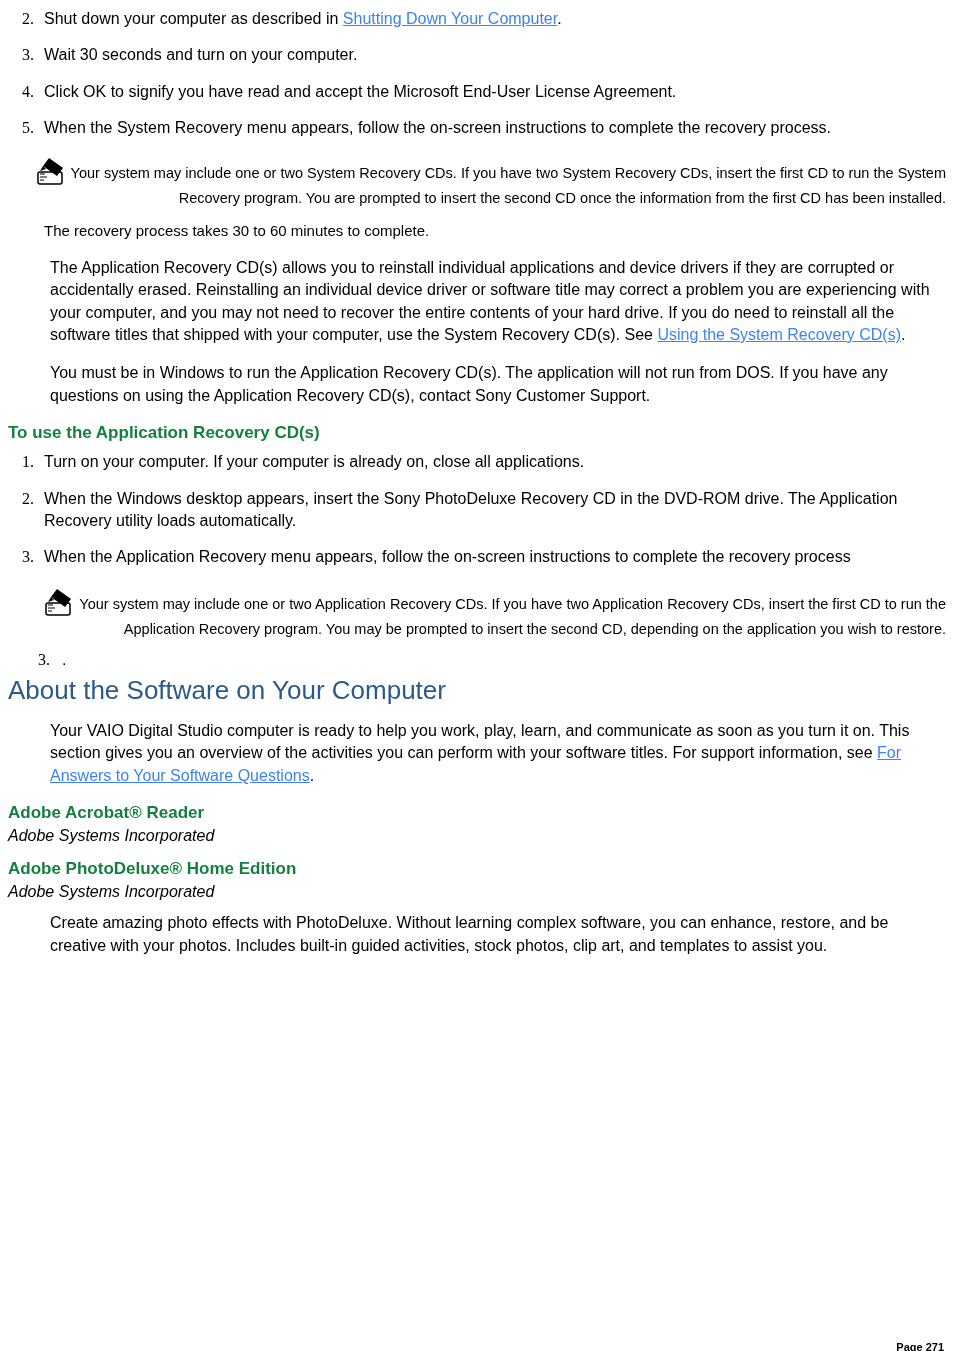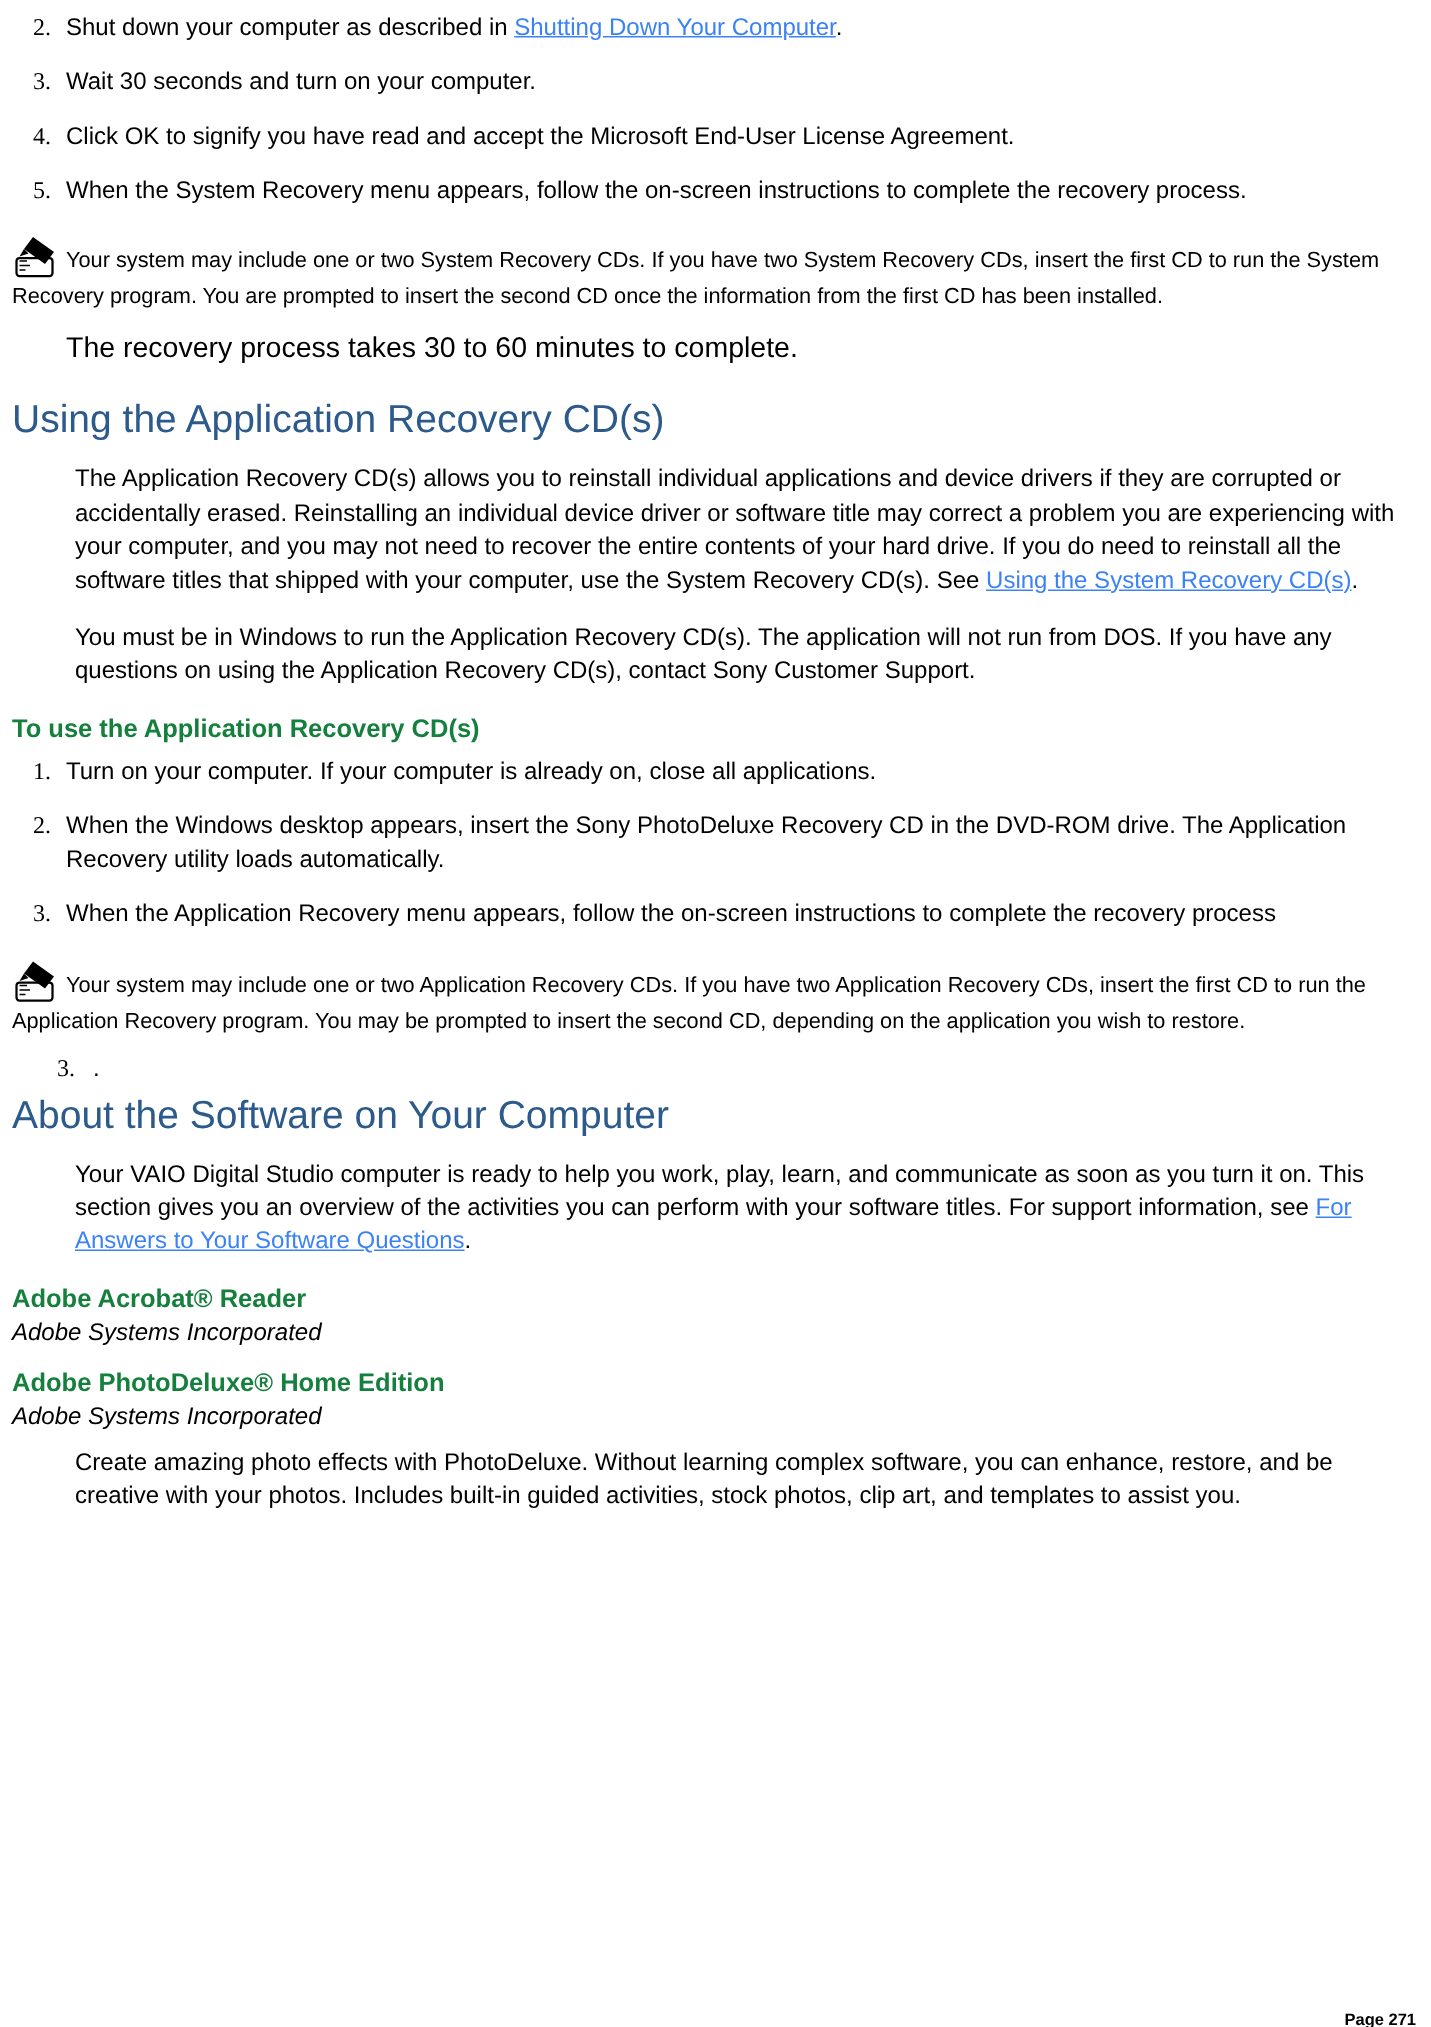--- a/index.html
+++ b/index.html
@@ -25,20 +25,21 @@
     line-height: 1.4;
   }
   ol.main-list > li::marker {
     font-family: "Times New Roman", Times, serif;
     font-size: 16px;
   }
   .note-block {
     margin: 4px 0 12px 0;
     font-size: 14.5px;
     line-height: 1.4;
+    text-align: right;
   }
   .note-icon {
     display: inline-block;
     vertical-align: -10px;
     width: 34px;
     height: 34px;
     margin-right: 2px;
   }
   .indented {
     margin-left: 42px;
@@ -127,23 +128,22 @@
     <span class="note-icon">
       <svg viewBox="0 0 34 34" width="34" height="34">
         <rect x="3" y="18" width="24" height="12" rx="2" ry="2" fill="none" stroke="#000" stroke-width="1.5"></rect>
         <path d="M5 20 L10 20 M5 23 L12 23 M5 26 L9 26" stroke="#000" stroke-width="1" fill="none"></path>
         <path d="M14 4 L28 14 L22 22 L8 12 Z" fill="#000"></path>
         <path d="M8 12 L5 17 L11 15 Z" fill="#000"></path>
       </svg>
     </span><span>Your system may include one or two System Recovery CDs. If you have two System Recovery CDs, insert the first CD to run the System Recovery program. You are prompted to insert the second CD once the information from the first CD has been installed.</span>
   </div>
 
-  <p class="indented" style="font-size:19px;margin-left:36px;">The recovery process takes 30 to 60 minutes to complete.</p>
+  <p class="indented" style="font-size:15px;margin-left:36px;">The recovery process takes 30 to 60 minutes to complete.</p>
 
-  <h2 class="section-h">Using the Application Recovery CD(s)</h2>
 
   <p class="indented">
     <span>The Application Recovery CD(s) allows you to reinstall individual applications and device drivers if they are corrupted or accidentally erased. Reinstalling an individual device driver or software title may correct a problem you are experiencing with your computer, and you may not need to recover the entire contents of your hard drive. If you do need to reinstall all the software titles that shipped with your computer, use the System Recovery CD(s). See </span><a href="#" class="doc-link">Using the System Recovery CD(s)</a><span>.</span>
   </p>
 
   <p class="indented">You must be in Windows to run the Application Recovery CD(s). The application will not run from DOS. If you have any questions on using the Application Recovery CD(s), contact Sony Customer Support.</p>
 
   <h3 class="blue-h">To use the Application Recovery CD(s)</h3>
 
   <ol class="secondary-ol" start="1">

